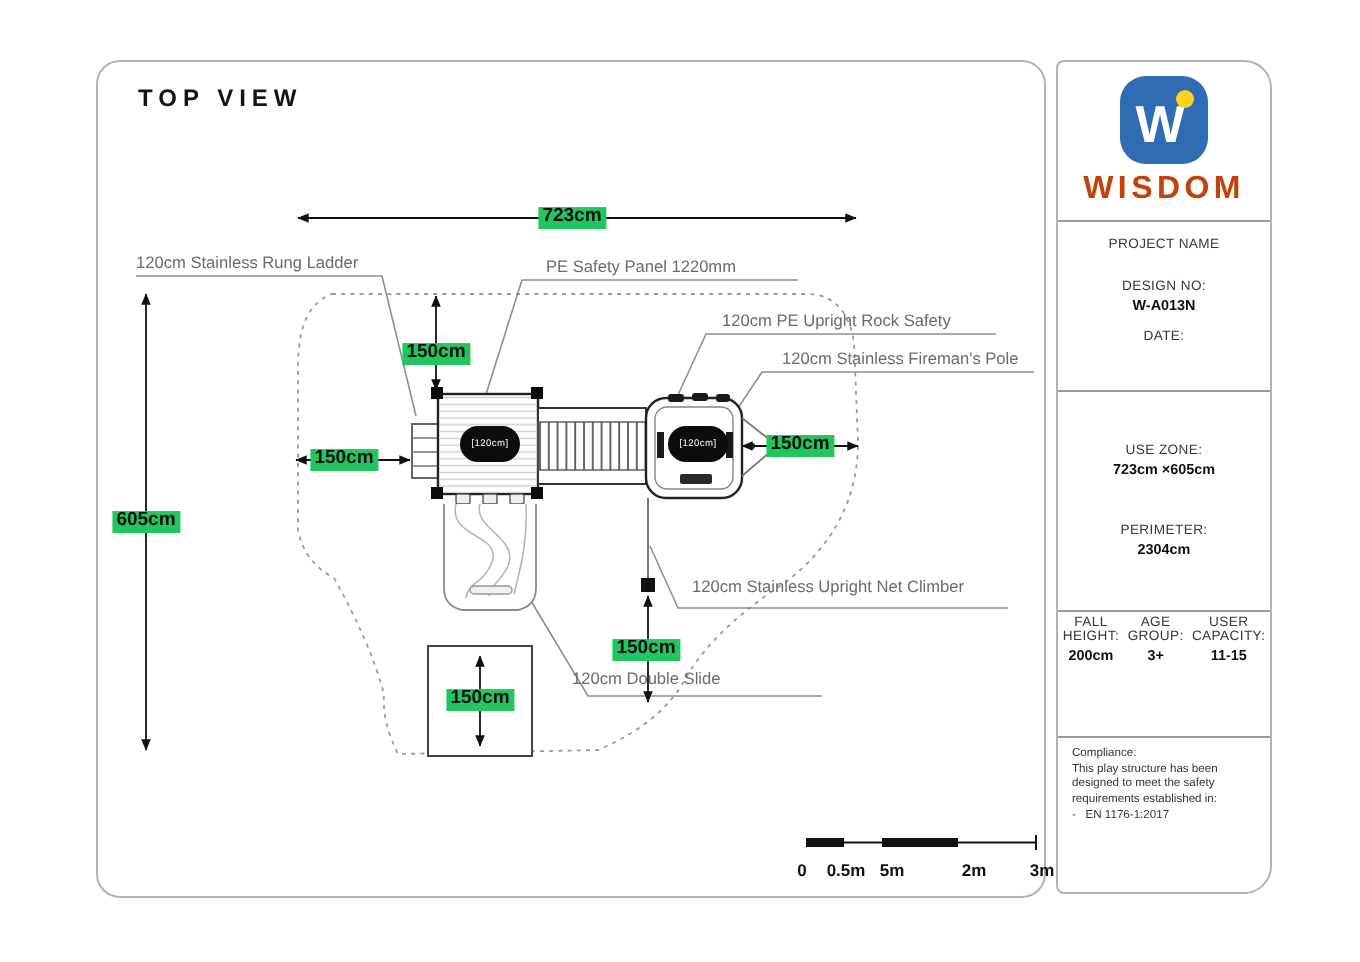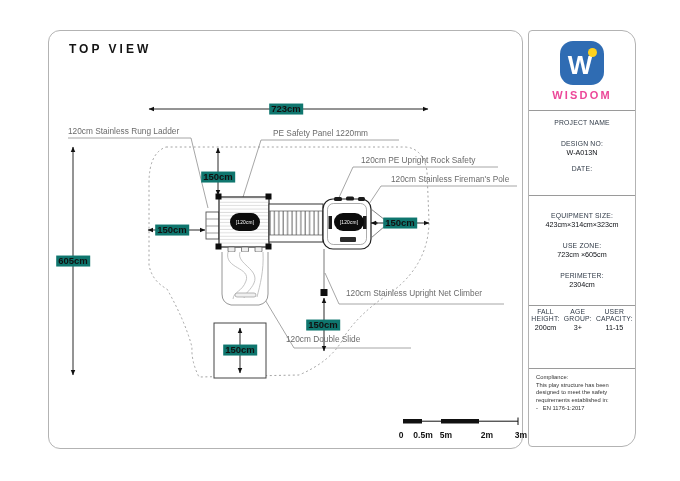--- a/index.html
+++ b/index.html
@@ -5,37 +5,37 @@
   html,body{margin:0;padding:0;background:#fff;}
   .canvas{position:relative;width:680px;height:481px;background:#fff;
           font-family:"Liberation Sans",sans-serif;overflow:hidden;}
   
   .frame{position:absolute;left:48px;top:30px;width:473px;height:417px;
          border:1px solid #b3b3b3;border-radius:12px;box-sizing:content-box;}
   .frame svg{position:absolute;left:0;top:0;}
   .title{position:absolute;left:20px;top:11px;font-size:12px;font-weight:bold;
          letter-spacing:3px;color:#141414;white-space:nowrap;}
   .dim{position:absolute;transform:translate(-50%,-50%);font-size:9.5px;font-weight:bold;
-       color:#111;background:#0f766e;padding:0 2px;white-space:nowrap;line-height:1.15;}
+       color:#111;background:#22c55e;padding:0 2px;white-space:nowrap;line-height:1.15;}
   .leader{position:absolute;font-size:8.3px;color:#6b6b6b;white-space:nowrap;line-height:1.1;text-align:right;}
   .badge{position:absolute;transform:translate(-50%,-50%);width:30px;height:18px;border-radius:9px;
          background:#0c0c0c;color:#fff;font-size:4.8px;display:flex;align-items:center;
          justify-content:center;letter-spacing:.2px;}
   .scl{position:absolute;transform:translateX(-50%);font-size:8.5px;font-weight:bold;color:#111;
        white-space:nowrap;}
   
   .sidebar{position:absolute;left:528px;top:30px;width:108px;height:417px;box-sizing:border-box;
            border:1px solid #b3b3b3;border-radius:4px 14px 14px 4px;display:flex;flex-direction:column;
            background:#fff;}
   .sb-sec{border-bottom:1px solid #9a9a9a;box-sizing:border-box;}
   .sb-logo{height:80px;display:flex;flex-direction:column;align-items:center;justify-content:center;gap:3px;}
-  .sb-brand{color:#ec4899;font-weight:bold;font-size:11px;letter-spacing:2.2px;}
+  .sb-brand{color:#c2410c;font-weight:bold;font-size:16px;letter-spacing:2.2px;}
   .sb-id{height:85px;display:flex;flex-direction:column;align-items:center;padding-top:8px;}
   .sb-label{font-size:6.8px;color:#2f3946;text-align:center;letter-spacing:.2px;}
-  .sb-value{font-size:7.2px;font-weight:normal;color:#0c0f14;text-align:center;margin-top:1px;}
+  .sb-value{font-size:7.2px;font-weight:bold;color:#0c0f14;text-align:center;margin-top:1px;}
   .sb-gap1{margin-top:14px;}
   .sb-gap2{margin-top:8px;}
   .sb-specs{height:110px;display:flex;flex-direction:column;justify-content:space-evenly;padding:3px 0;}
   .sb-safety{height:63px;display:flex;flex-direction:row;justify-content:flex-end;padding:2px 0;}
   .sb-comp{flex:1;padding:5px 7px 4px 7px;font-size:5.8px;color:#333;line-height:1.3;}
   .sb-comp .std{white-space:pre-wrap;margin-top:1px;}
 </style>
 </head>
 <body>
 
@@ -178,24 +178,20 @@
 
     <div class="sb-sec sb-id">
       <div class="sb-label">PROJECT NAME</div>
       <div class="sb-label sb-gap1">DESIGN NO:</div>
       <div class="sb-value">W-A013N</div>
       <div class="sb-label sb-gap2">DATE:</div>
     </div>
 
     <div class="sb-sec sb-specs">
       <div>
-        <div class="sb-label">EQUIPMENT SIZE:</div>
-        <div class="sb-value">423cm×314cm×323cm</div>
-      </div>
-      <div>
         <div class="sb-label">USE ZONE:</div>
         <div class="sb-value">723cm ×605cm</div>
       </div>
       <div>
         <div class="sb-label">PERIMETER:</div>
         <div class="sb-value">2304cm</div>
       </div>
     </div>
 
     <div class="sb-sec sb-safety">

